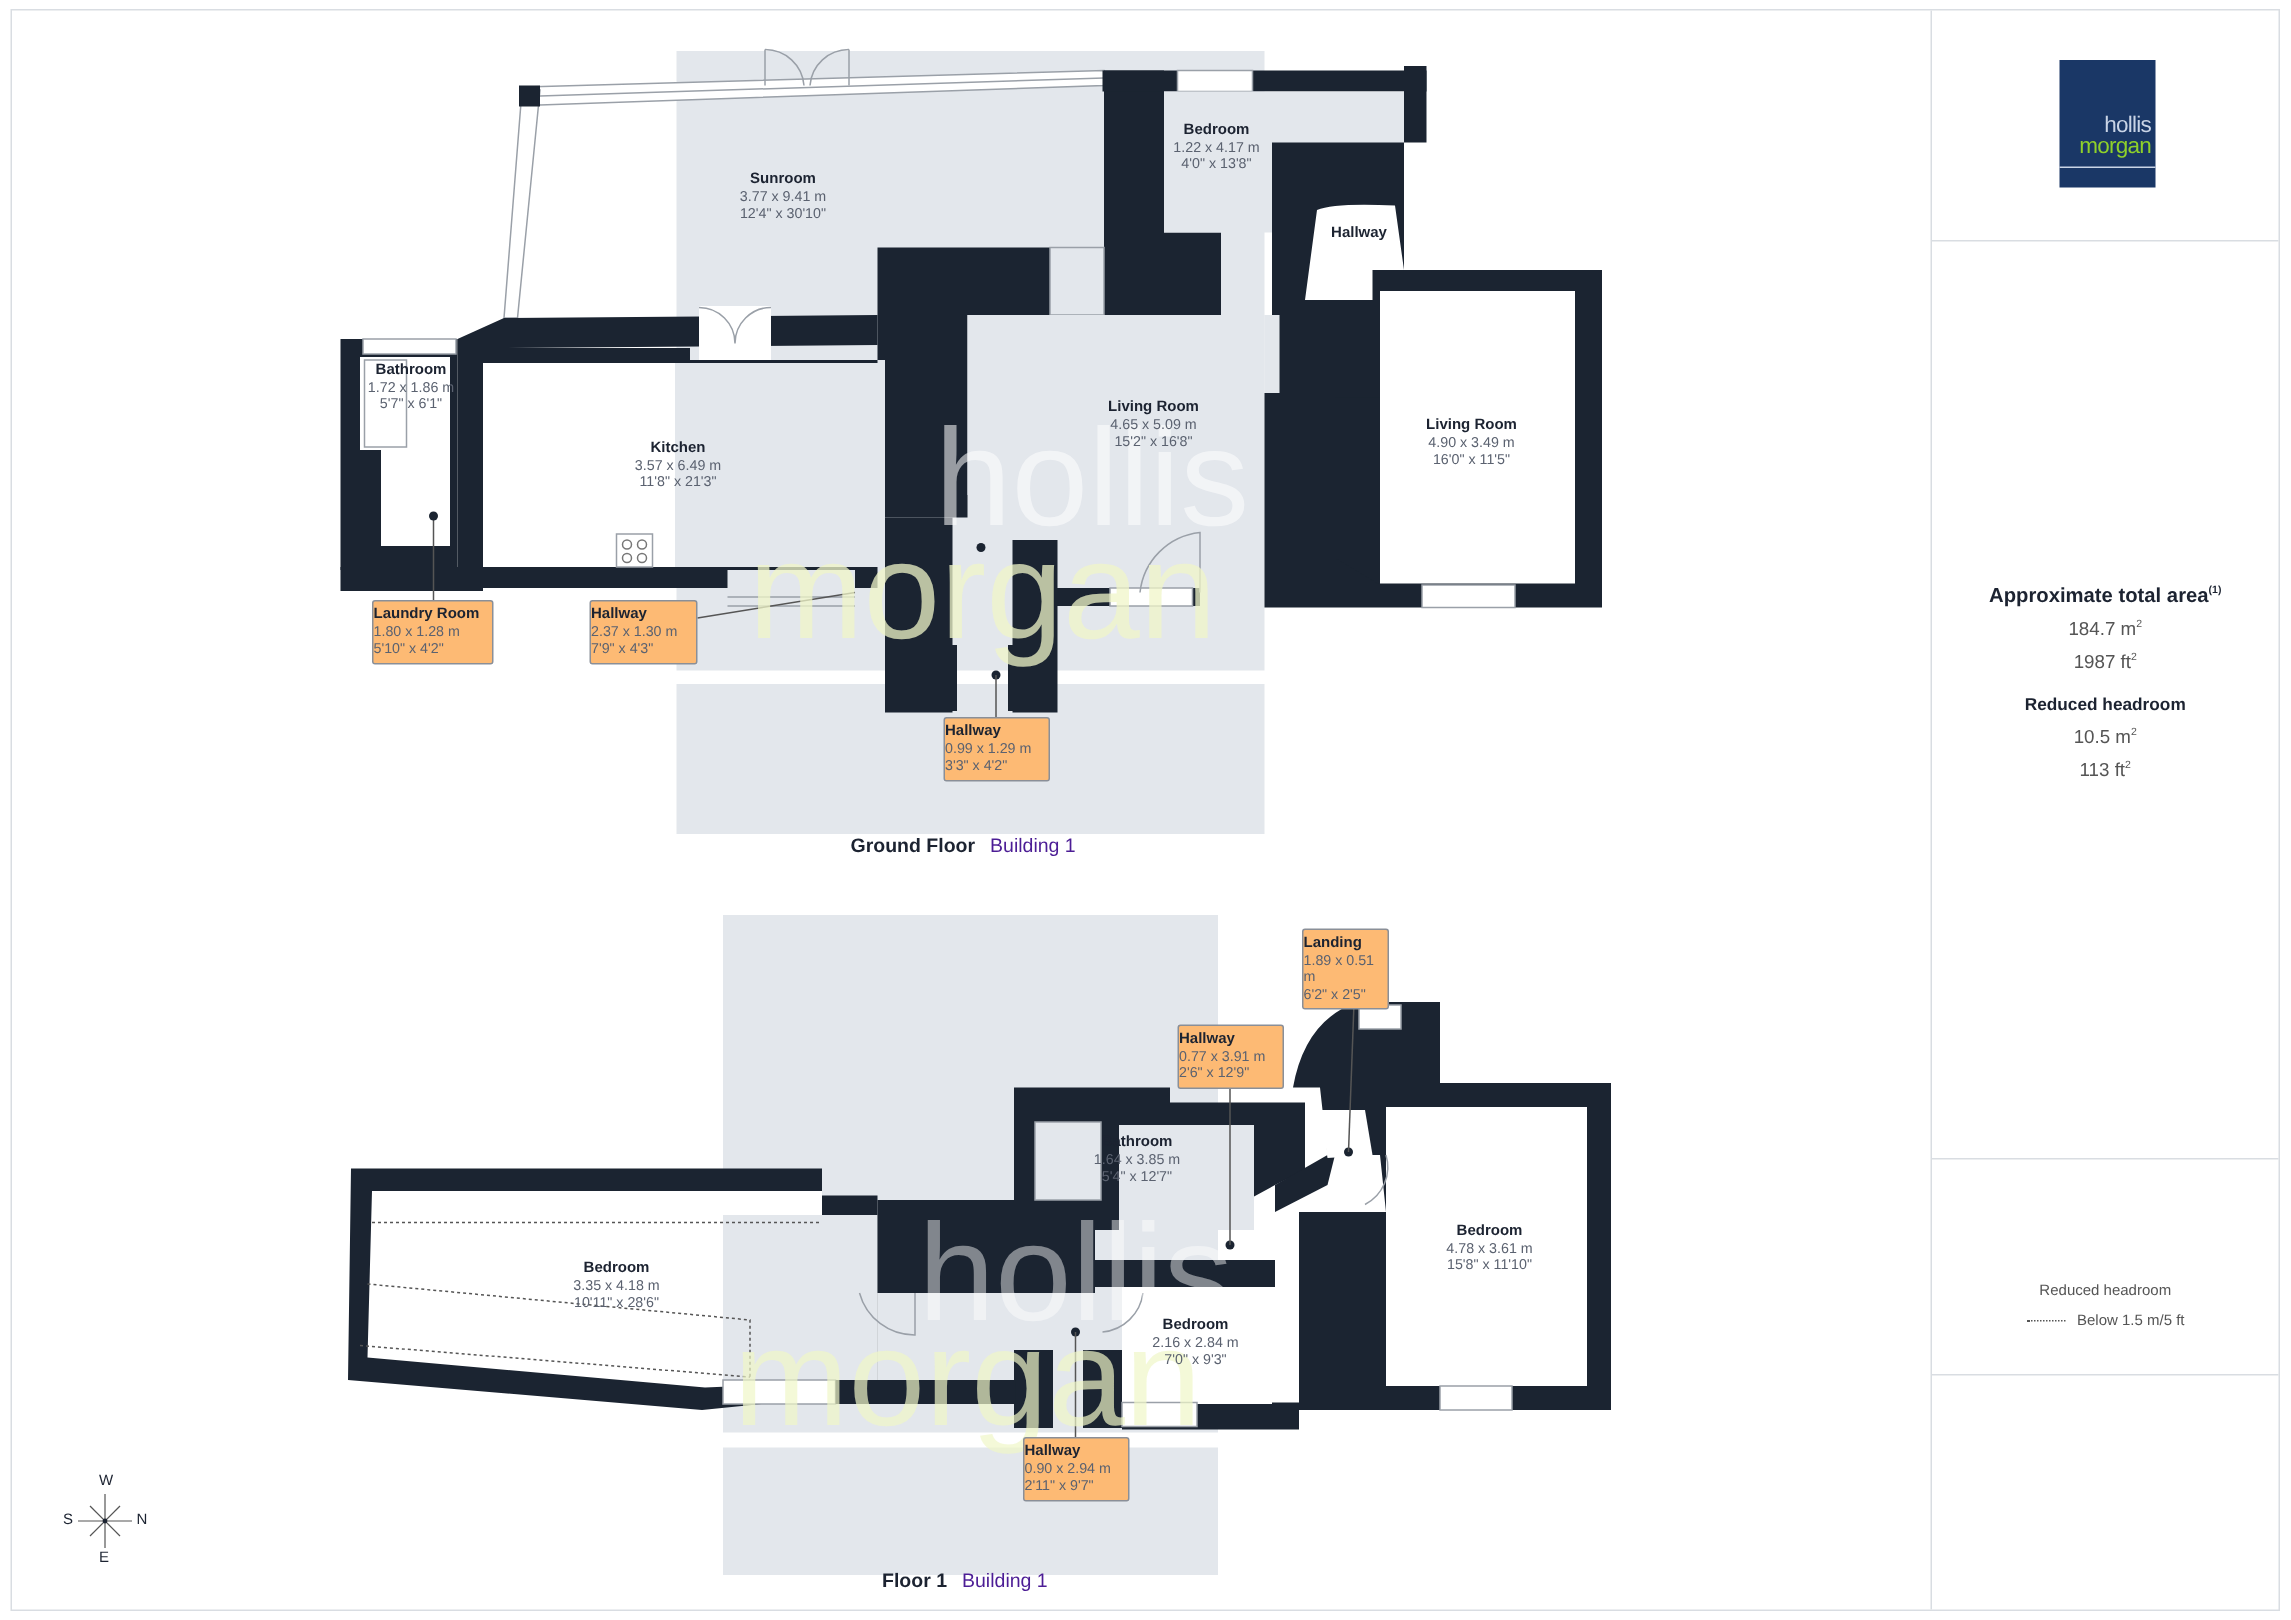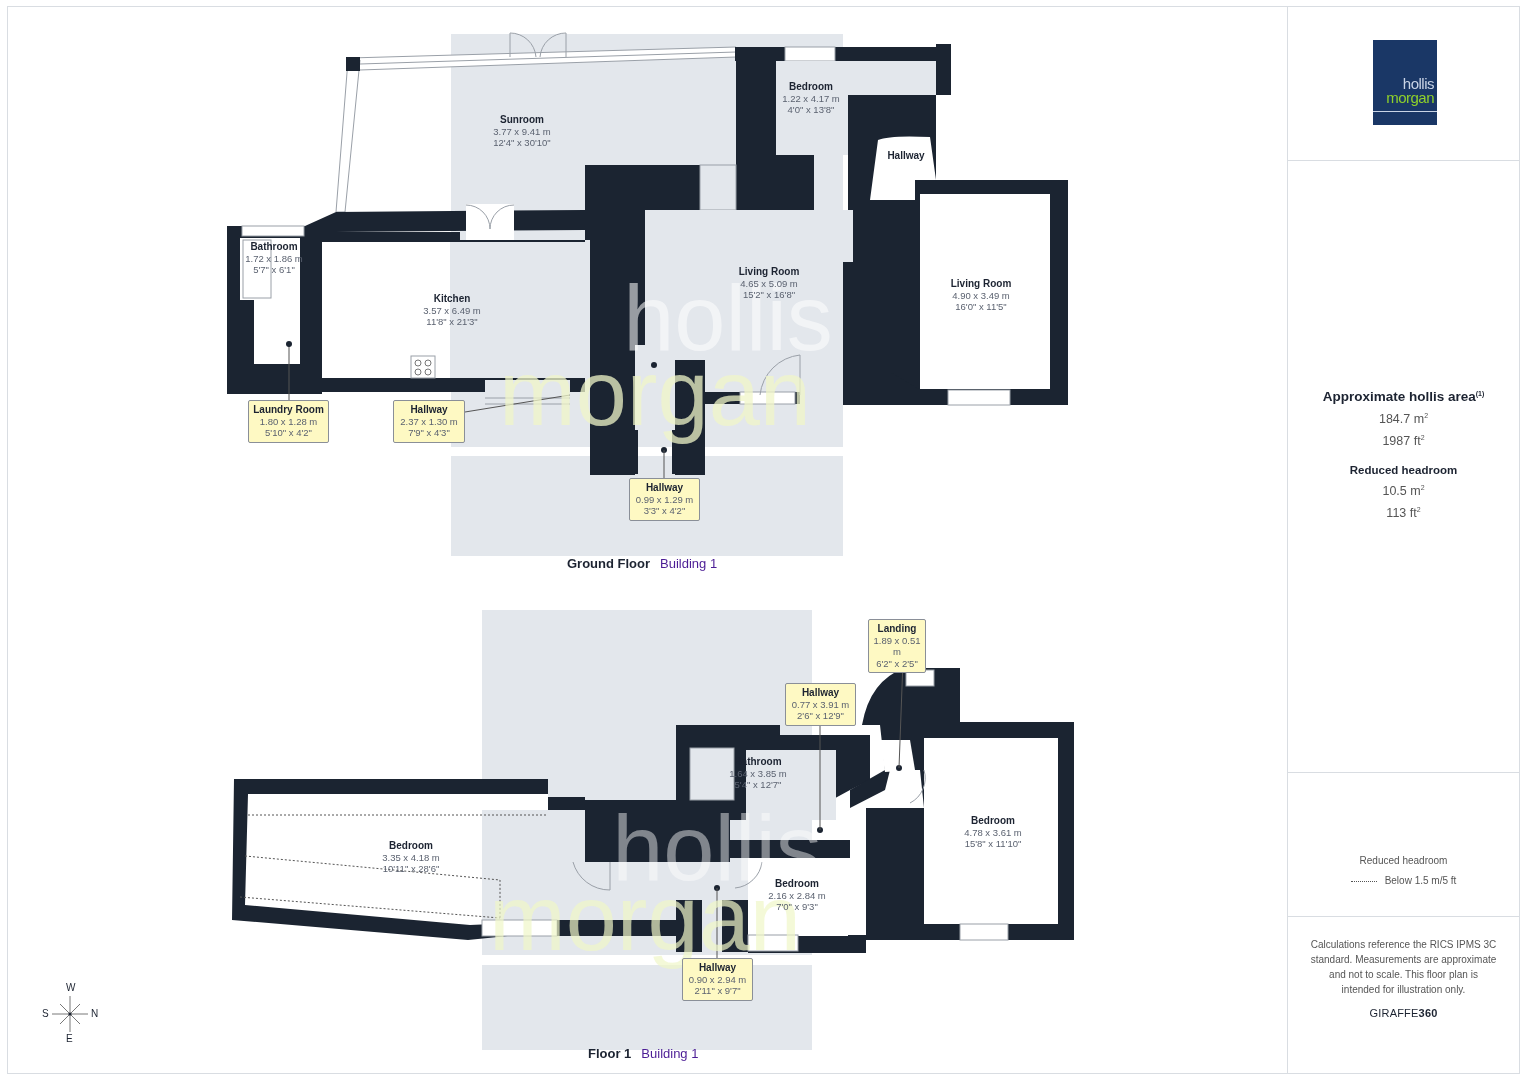--- a/index.html
+++ b/index.html
@@ -21,21 +21,21 @@
   .note{font-size:10px;color:#555;}
   .calc{font-size:10px;color:#555;line-height:15px;padding:0 22px;}
   .brand{font-size:11px;color:#1c2331;margin-top:10px;letter-spacing:0.2px;}
   .brand b{font-weight:bold;}
   .floor-title{position:absolute;font-size:13px;}
   .floor-title .fb{font-weight:bold;color:#1c2331;}
   .floor-title .bd{color:#4c1d95;margin-left:10px;}
   .lbl{position:absolute;text-align:center;transform:translateX(-50%);line-height:11.5px;white-space:nowrap;}
   .lbl .n{font-size:10px;font-weight:bold;color:#1c2331;}
   .lbl .d{font-size:9.5px;color:#5b6270;}
-  .tag{position:absolute;border:1px solid #8a8f98;border-radius:2px;background:#fef9c3;text-align:center;line-height:11.5px;padding:3px 0;box-sizing:border-box;}
+  .tag{position:absolute;border:1px solid #8a8f98;border-radius:2px;background:#fdba74;text-align:left;line-height:11.5px;padding:3px 0;box-sizing:border-box;}
   .tag .n{font-size:10px;font-weight:bold;color:#1c2331;}
   .tag .d{font-size:9.5px;color:#5b6270;}
   .compass{position:absolute;left:38px;top:980px;width:70px;height:70px;}
   .compass span{position:absolute;font-size:10px;color:#1c2331;}
 </style>
 </head>
 <body>
 
 <div class="frame"></div>
 
@@ -270,31 +270,27 @@
 <div class="panel">
   <div class="sec" style="top:0;height:154px;">
     <div class="logo">
       <div class="l1">hollis</div>
       <div class="l2">morgan</div>
       <div class="bar"></div>
     </div>
   </div>
   <div class="sec" style="top:154px;height:612px;">
     <div style="position:absolute;left:0;right:0;top:222px;">
-      <div class="area-title"><span>Approximate hollis area</span><sup>(1)</sup></div>
+      <div class="area-title"><span>Approximate total area</span><sup>(1)</sup></div>
       <div class="area-val"><span>184.7 m</span><sup>2</sup></div>
       <div class="area-val"><span>1987 ft</span><sup>2</sup></div>
       <div class="area-sub">Reduced headroom</div>
       <div class="area-val"><span>10.5 m</span><sup>2</sup></div>
       <div class="area-val"><span>113 ft</span><sup>2</sup></div>
     </div>
   </div>
   <div class="sec" style="top:826px;height:84px;">
     <div class="note" style="margin-top:22px;">Reduced headroom</div>
     <div class="note" style="margin-top:9px;">
       <span style="display:inline-block;width:26px;border-top:1px dotted #555;vertical-align:middle;margin-right:8px;"></span><span>Below 1.5 m/5 ft</span>
     </div>
   </div>
-  <div class="sec" style="top:910px;height:156px;border-bottom:none;">
-    <div class="calc" style="margin-top:20px;">Calculations reference the RICS IPMS 3C standard. Measurements are approximate and not to scale. This floor plan is intended for illustration only.</div>
-    <div class="brand"><span>GIRAFFE</span><b>360</b></div>
-  </div>
 </div>
 
 </body></html>

